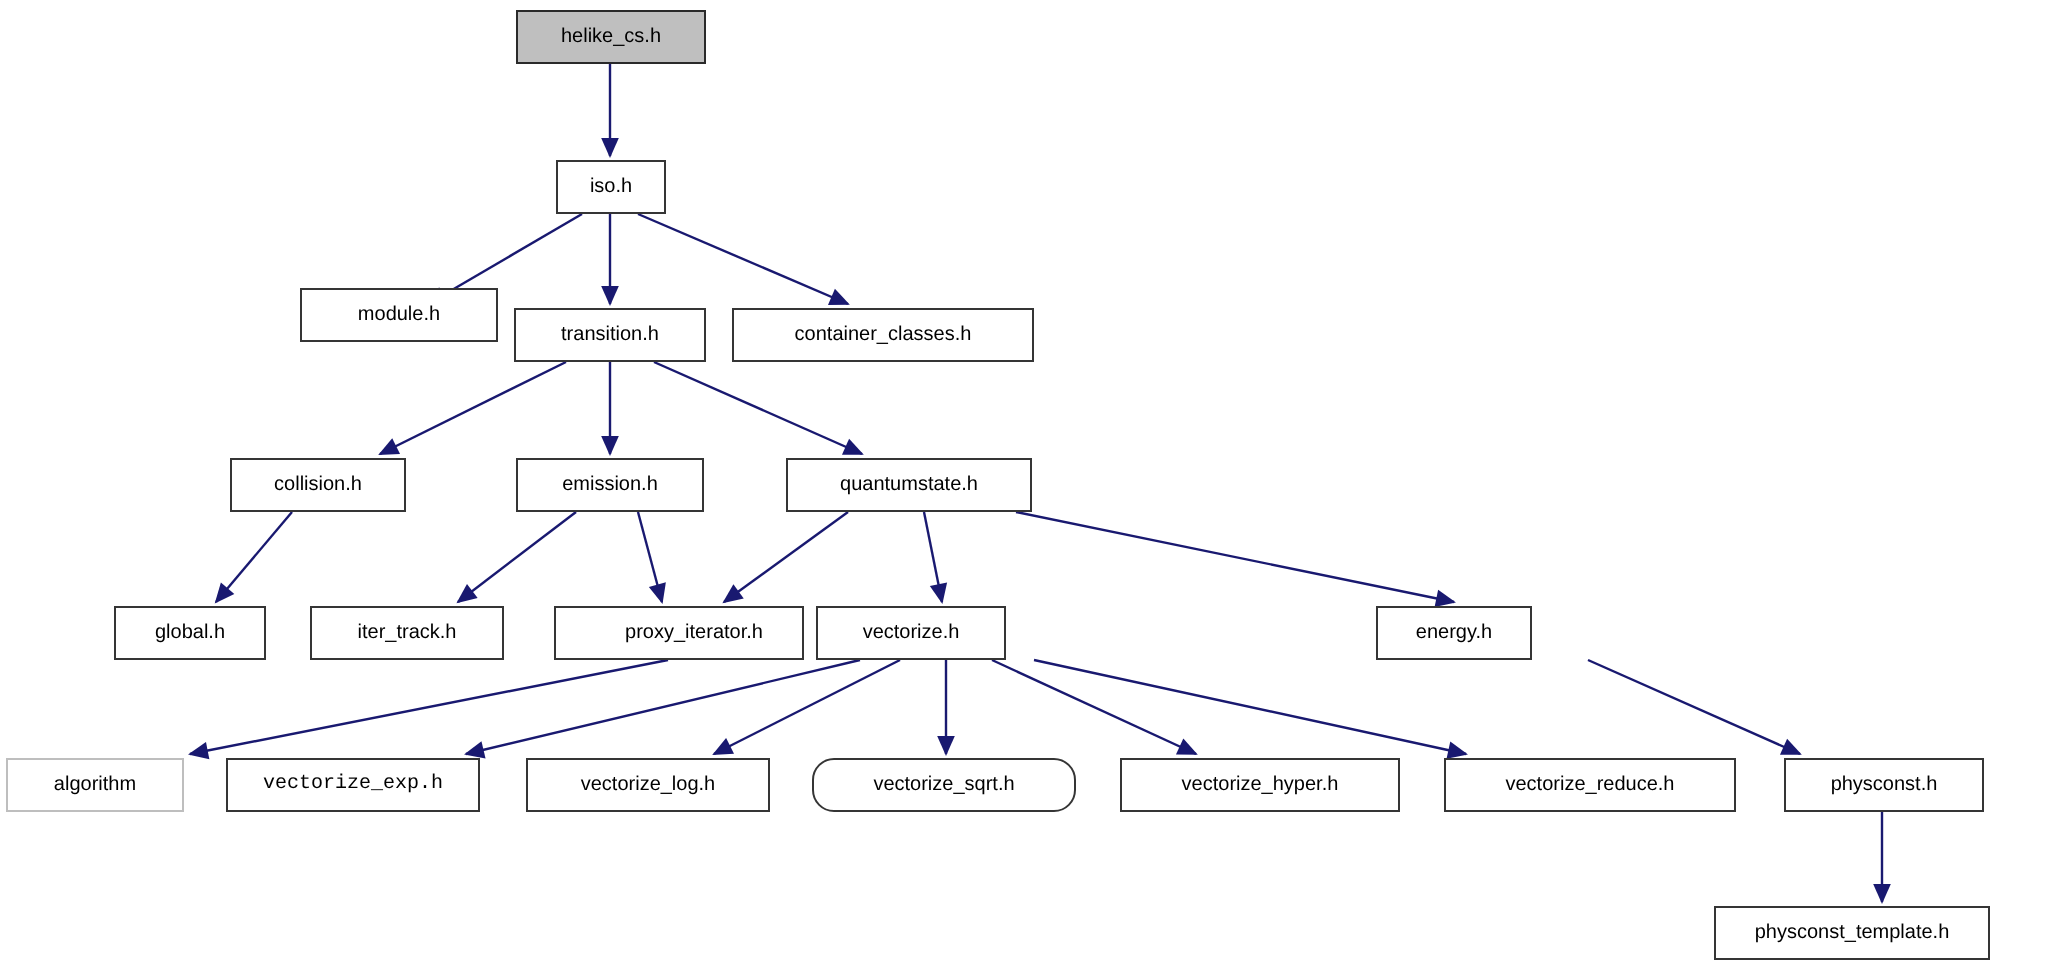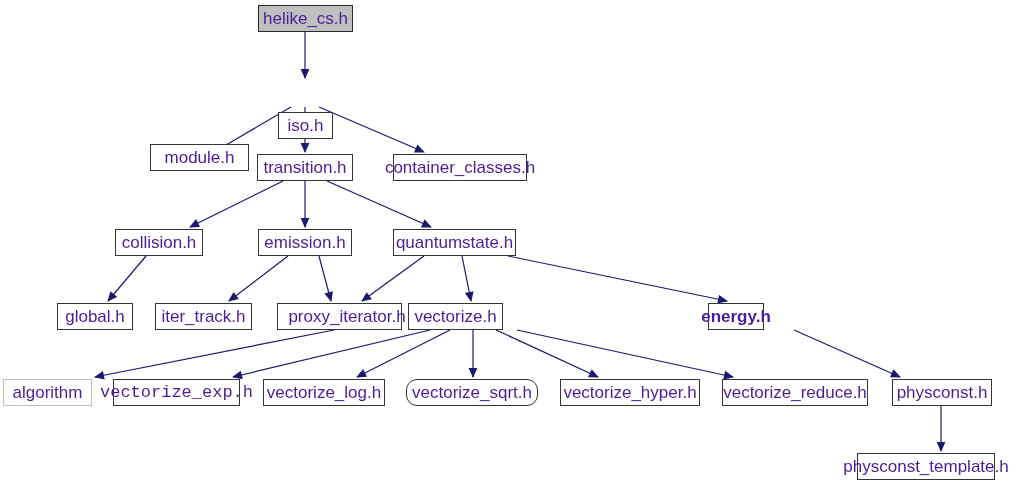--- a/index.html
+++ b/index.html
@@ -21,22 +21,22 @@
     top: 0;
     width: 1031px;
     height: 485px;
   }
   .node {
     position: absolute;
     box-sizing: border-box;
     height: 27px;
     border: 1px solid #353535;
     background: #ffffff;
-    color: #4c1d95;
-    font-size: 17px;
+    color: #000000;
+    font-size: 10px;
     display: flex;
     align-items: center;
     justify-content: center;
     white-space: nowrap;
     cursor: pointer;
   }
   .node.root {
     background: #bfbfbf;
     border-color: #2a2a2a;
     cursor: default;
@@ -81,30 +81,30 @@
         <line x1="496" y1="330" x2="598" y2="377" class="edge-line" stroke="#191970" marker-end="url(#arrowhead)"></line>
         <line x1="517" y1="330" x2="733" y2="377" class="edge-line" stroke="#191970" marker-end="url(#arrowhead)"></line>
         <line x1="794" y1="330" x2="900" y2="377" class="edge-line" stroke="#191970" marker-end="url(#arrowhead)"></line>
         <line x1="941" y1="406" x2="941" y2="451" class="edge-line" stroke="#191970" marker-end="url(#arrowhead)"></line>
       </g>
   </svg>
   <div id="node-layer">
       <div class="node root" style="left: 258px; top: 5px; width: 95px;">
         <span>helike_cs.h</span>
       </div>
-      <div class="node" style="left: 278px; top: 80px; width: 55px; margin-top: 32px;">
+      <div class="node" style="left: 278px; top: 80px; width: 55px;">
         <span>iso.h</span>
       </div>
       <div class="node" style="left: 150px; top: 144px; width: 99px; justify-content: center;">
         <span>module.h</span>
       </div>
       <div class="node" style="left: 257px; top: 154px; width: 96px;">
         <span>transition.h</span>
       </div>
-      <div class="node" style="left: 393px; top: 154px; width: 134px;">
+      <div class="node" style="left: 366px; top: 154px; width: 151px;">
         <span>container_classes.h</span>
       </div>
       <div class="node" style="left: 115px; top: 229px; width: 88px;">
         <span>collision.h</span>
       </div>
       <div class="node" style="left: 258px; top: 229px; width: 94px;">
         <span>emission.h</span>
       </div>
       <div class="node" style="left: 393px; top: 229px; width: 123px; text-align: center;">
         <span>quantumstate.h</span>
@@ -114,21 +114,21 @@
       </div>
       <div class="node" style="left: 155px; top: 303px; width: 97px;">
         <span>iter_track.h</span>
       </div>
       <div class="node" style="left: 277px; top: 303px; width: 125px; padding-left: 15px;">
         <span>proxy_iterator.h</span>
       </div>
       <div class="node" style="left: 408px; top: 303px; width: 95px;">
         <span>vectorize.h</span>
       </div>
-      <div class="node" style="left: 708px; top: 303px; width: 56px; font-weight: bold;">
+      <div class="node" style="left: 688px; top: 303px; width: 78px;">
         <span>energy.h</span>
       </div>
       <div class="node external" style="left: 3px; top: 379px; width: 89px;">
         <span>algorithm</span>
       </div>
       <div class="node" style="left: 113px; top: 379px; width: 127px; font-family: Liberation Mono, monospace;">
         <span>vectorize_exp.h</span>
       </div>
       <div class="node" style="left: 263px; top: 379px; width: 122px;">
         <span>vectorize_log.h</span>

